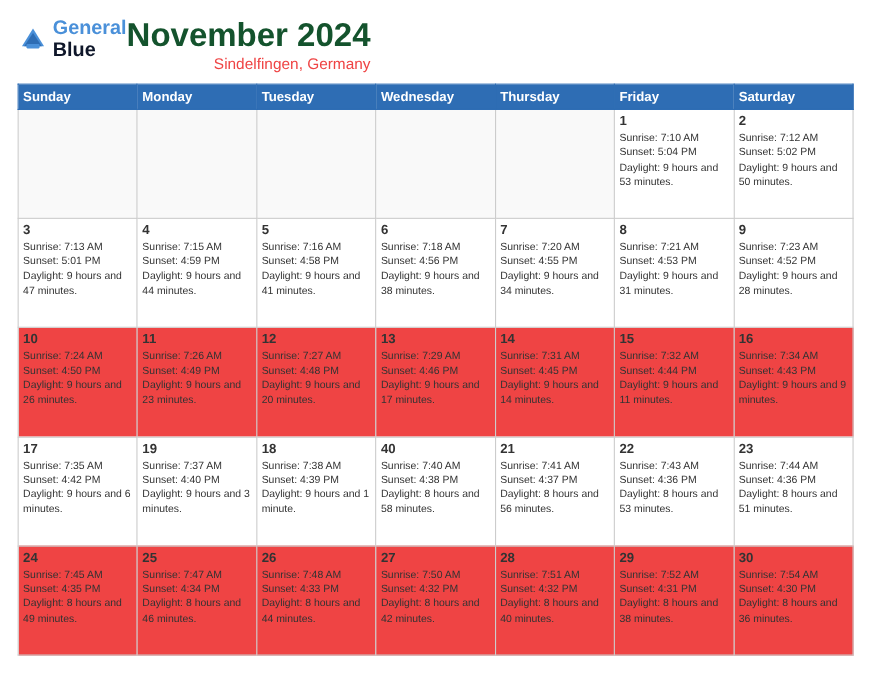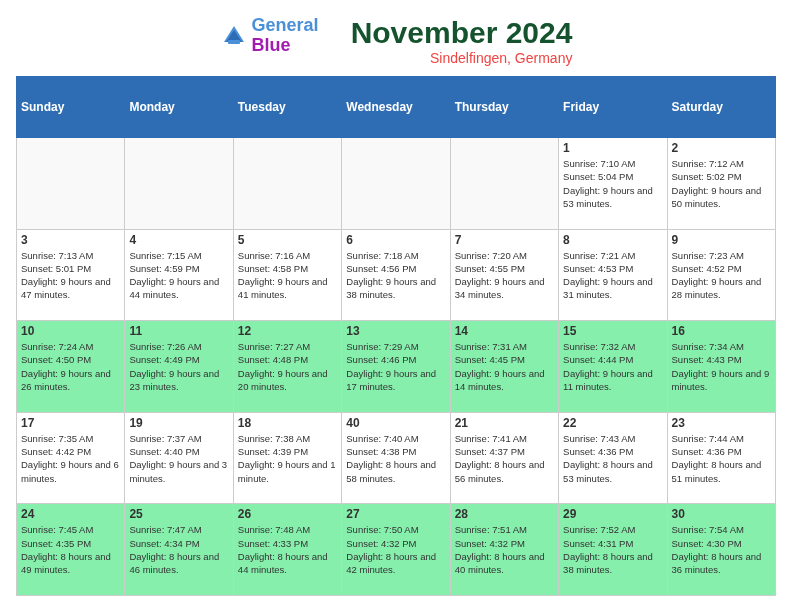--- a/index.html
+++ b/index.html
@@ -12,24 +12,23 @@
     }
     .page {
       width: 792px;
       height: 612px;
       padding: 16px;
       display: flex;
       flex-direction: column;
     }
     .header {
       display: flex;
-      justify-content: center;
+      justify-content: flex-start;
       align-items: flex-start;
       margin-bottom: 10px;
-      gap: 32px;
     }
     .logo {
       display: flex;
       align-items: center;
       gap: 4px;
     }
     .logo-text {
       font-size: 18px;
       font-weight: bold;
       color: #333;
@@ -59,38 +58,38 @@
       border: 1px solid #ccc;
       border-collapse: collapse;
       width: 100%;
       table-layout: fixed;
     }
     .calendar th {
       background: #2e6db4;
       color: #fff;
       font-size: 12px;
       font-weight: bold;
-      padding: 23px 4px;
+      padding: 4px 4px;
       text-align: left;
       border: 1px solid #2e6db4;
     }
     .calendar td {
       border: 1px solid #ccc;
       vertical-align: top;
       padding: 3px 4px;
       font-size: 10px;
       color: #333;
       background: #fff;
       height: 88px;
     }
     .calendar td.empty {
       background: #f9f9f9;
     }
     .calendar td.shaded {
-      background: #86efac;
+      background: #ef4444;
       margin-left: 39px;
     }
     .day-num {
       font-size: 12px;
       font-weight: bold;
       display: block;
       margin-bottom: 2px;
     }
     .day-info {
       font-size: 9.5px;
@@ -104,21 +103,21 @@
 <div class="page">
   <div class="header">
     <div class="logo">
       <svg class="logo-icon" viewBox="0 0 28 28">
         <polygon points="14,4 24,20 4,20" fill="#4a90d9"></polygon>
         <polygon points="14,8 22,20 6,20" fill="#2e6db4"></polygon>
         <rect x="8" y="18" width="12" height="4" rx="1" fill="#4a90d9"></rect>
       </svg>
       <div class="logo-text">
         <div><span>General</span></div>
-        <div><span style="color:#a21caf">Blue</span></div>
+        <div><span style="color:#0f172a">Blue</span></div>
       </div>
     </div>
     <div class="title-block">
       <div class="month-title">November 2024</div>
       <div class="location">Sindelfingen, Germany</div>
     </div>
   </div>
 
   <table class="calendar">
     <thead>

